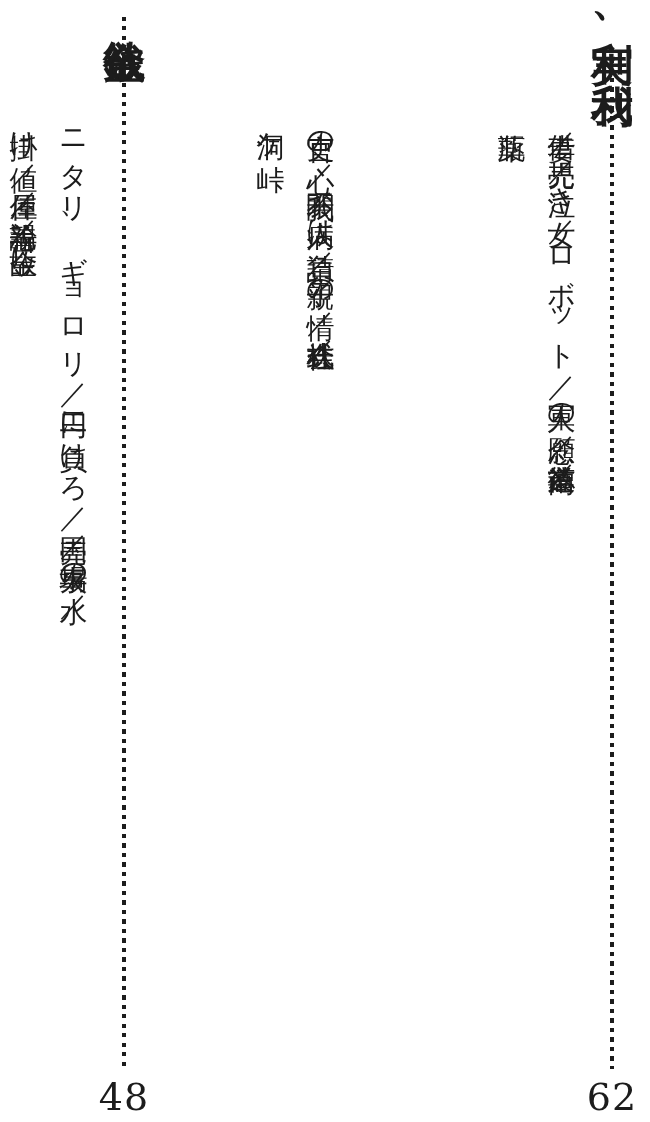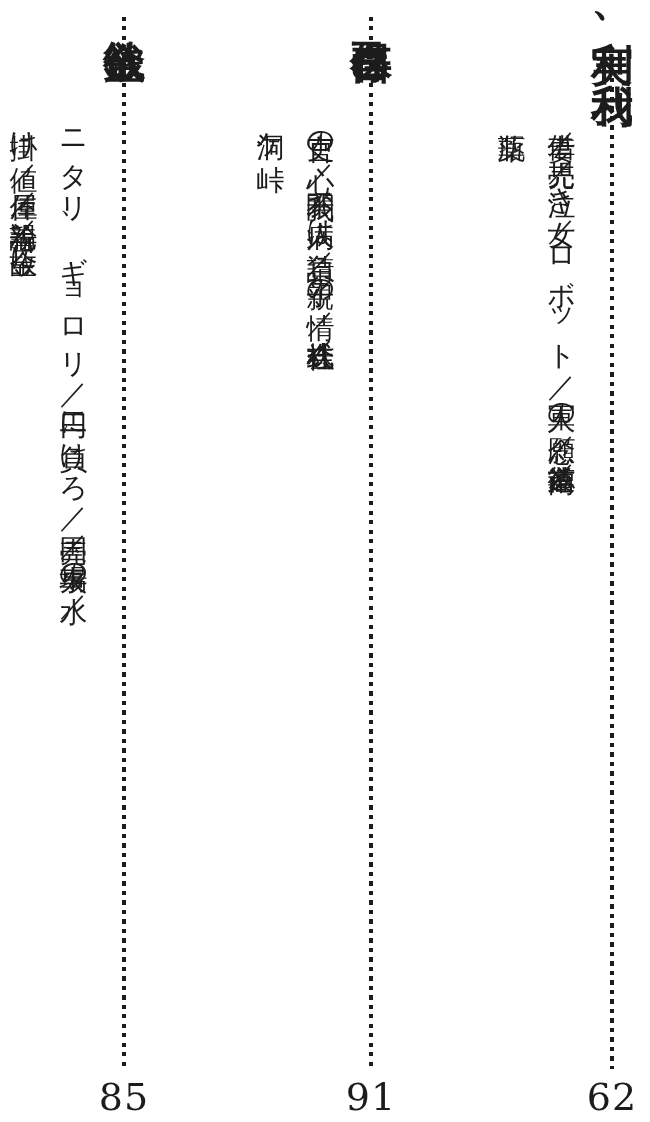--- a/index.html
+++ b/index.html
@@ -83,36 +83,31 @@
       <div class="leader"></div>
       <div class="pagenum">62</div>
     </div>
     <div class="subtitle">
       <div class="sub-line">借妻／売児／泣き女／ロボット／軍人の念願／商業道徳／</div>
       <div class="sub-line">薬瓶</div>
     </div>
   </section>
 
   <section class="entry entry-2">
-    <div class="head-col">
-      <h2 class="heading">自己保存</h2>
-      <div class="leader"></div>
-      <div class="pagenum">91</div>
-    </div>
     <div class="subtitle">
       <div class="sub-line">官吏の心／我不関／病人は請負／親子の情／株式会社／</div>
       <div class="sub-line">洞ケ峠</div>
     </div>
   </section>
 
   <section class="entry entry-3">
     <div class="head-col">
       <h2 class="heading">金銭欲</h2>
       <div class="leader"></div>
-      <div class="pagenum">85</div>
+      <div class="pagenum">48</div>
     </div>
     <div class="subtitle">
       <div class="sub-line">ニタリ、ギョロリ／二円に負けろ／売国／火事場の水／</div>
       <div class="sub-line">掛け値／俥屋／親善論／金故に</div>
     </div>
   </section>
 
 </div>
 
 </body></html>

